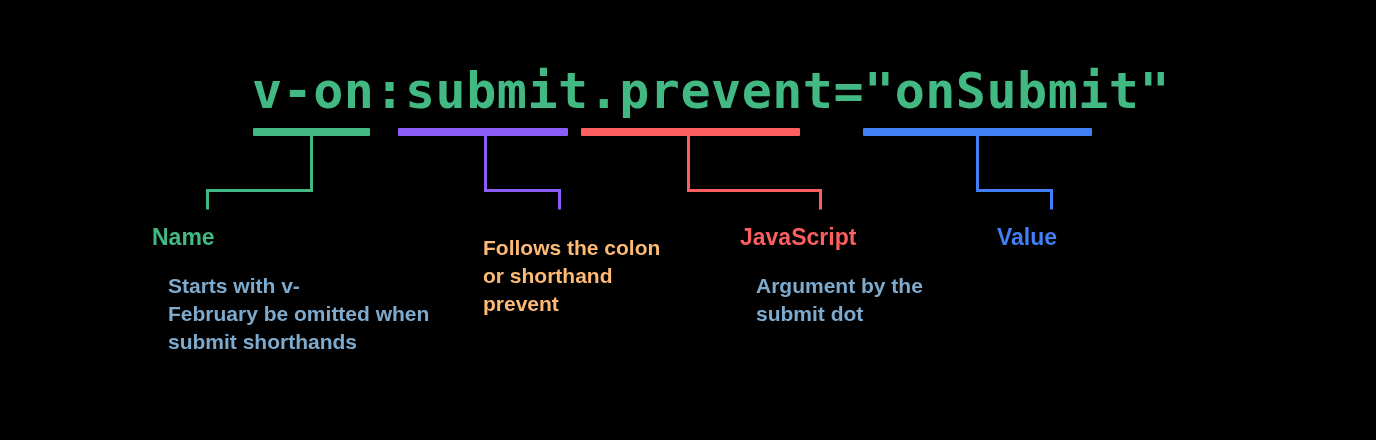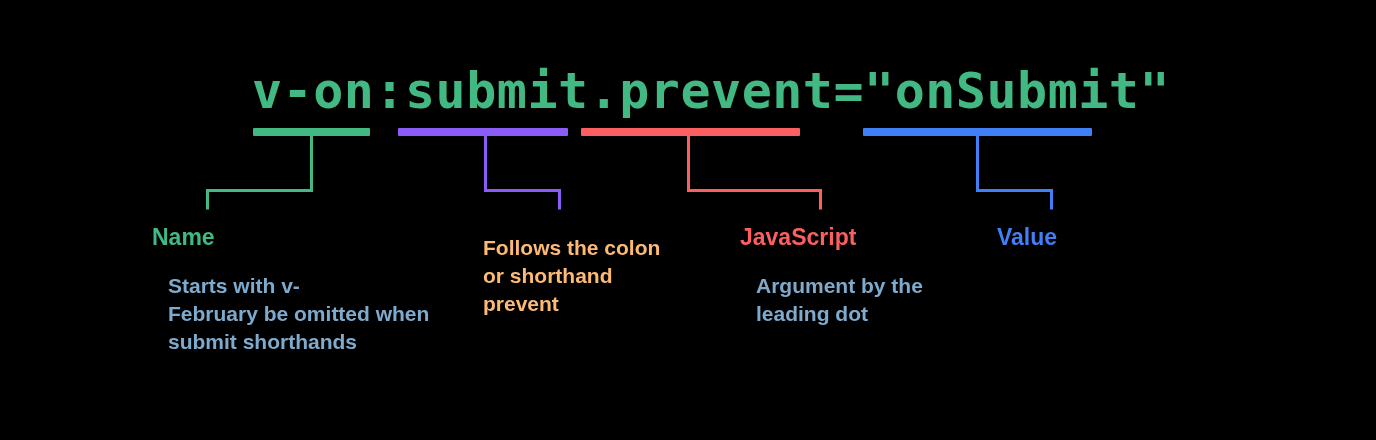--- a/index.html
+++ b/index.html
@@ -114,21 +114,21 @@
       <span>Follows the colon</span>
       <span>or shorthand</span>
       <span>prevent</span>
     </div>
   </div>
 
   <div class="legend-col" id="col-modifiers" style="left:740px; width:250px;">
     <div class="legend-title" style="color: rgb(251, 95, 95);">JavaScript</div>
     <div class="legend-desc" style="color: rgb(126, 170, 205);">
       <span>Argument by the</span>
-      <span>leading dot</span>
+      <span>submit dot</span>
     </div>
   </div>
 
   <div class="legend-col" id="col-value" style="left:997px; width:330px;">
     <div class="legend-title" style="color: rgb(65, 127, 246);">Value</div>
   </div>
 
 </div>
 
 </body></html>

